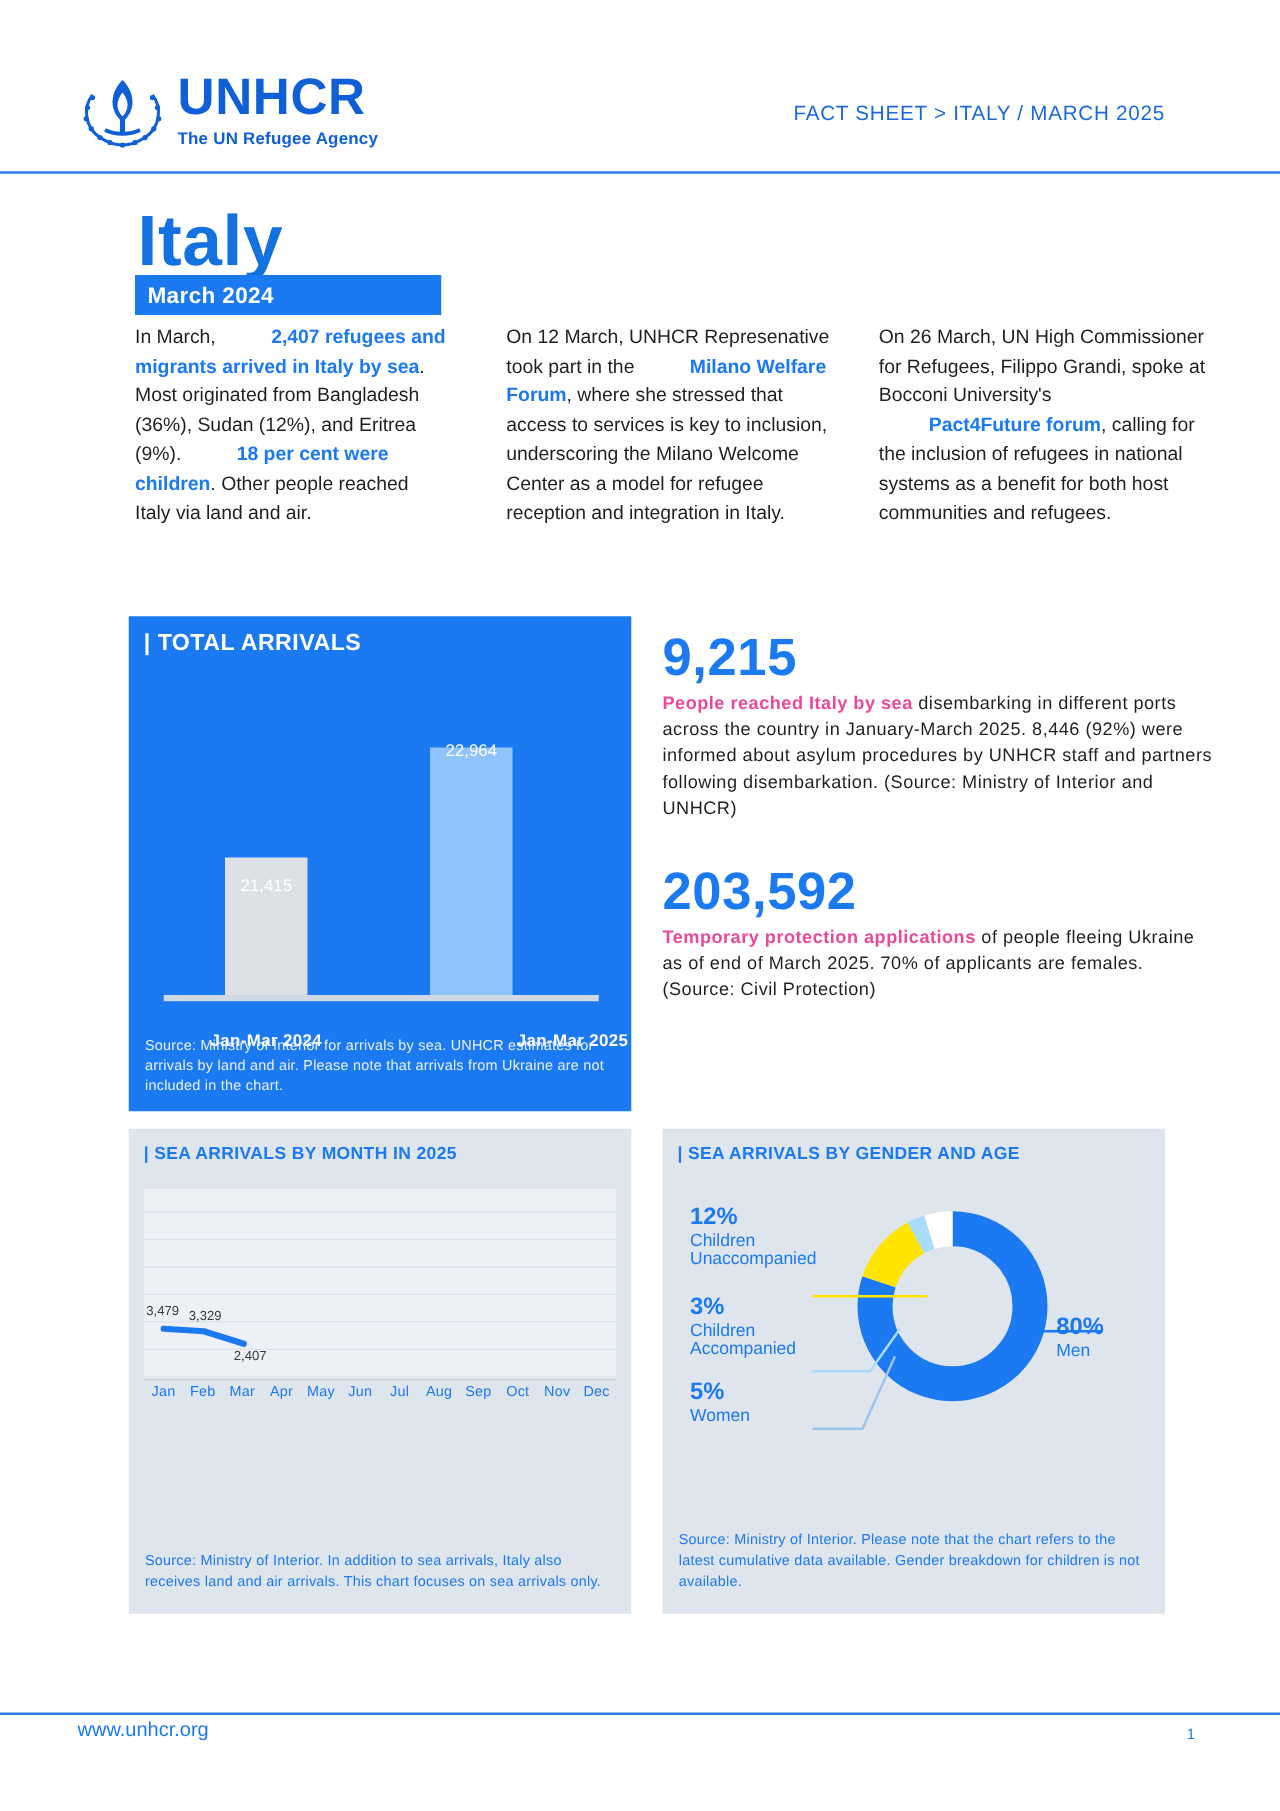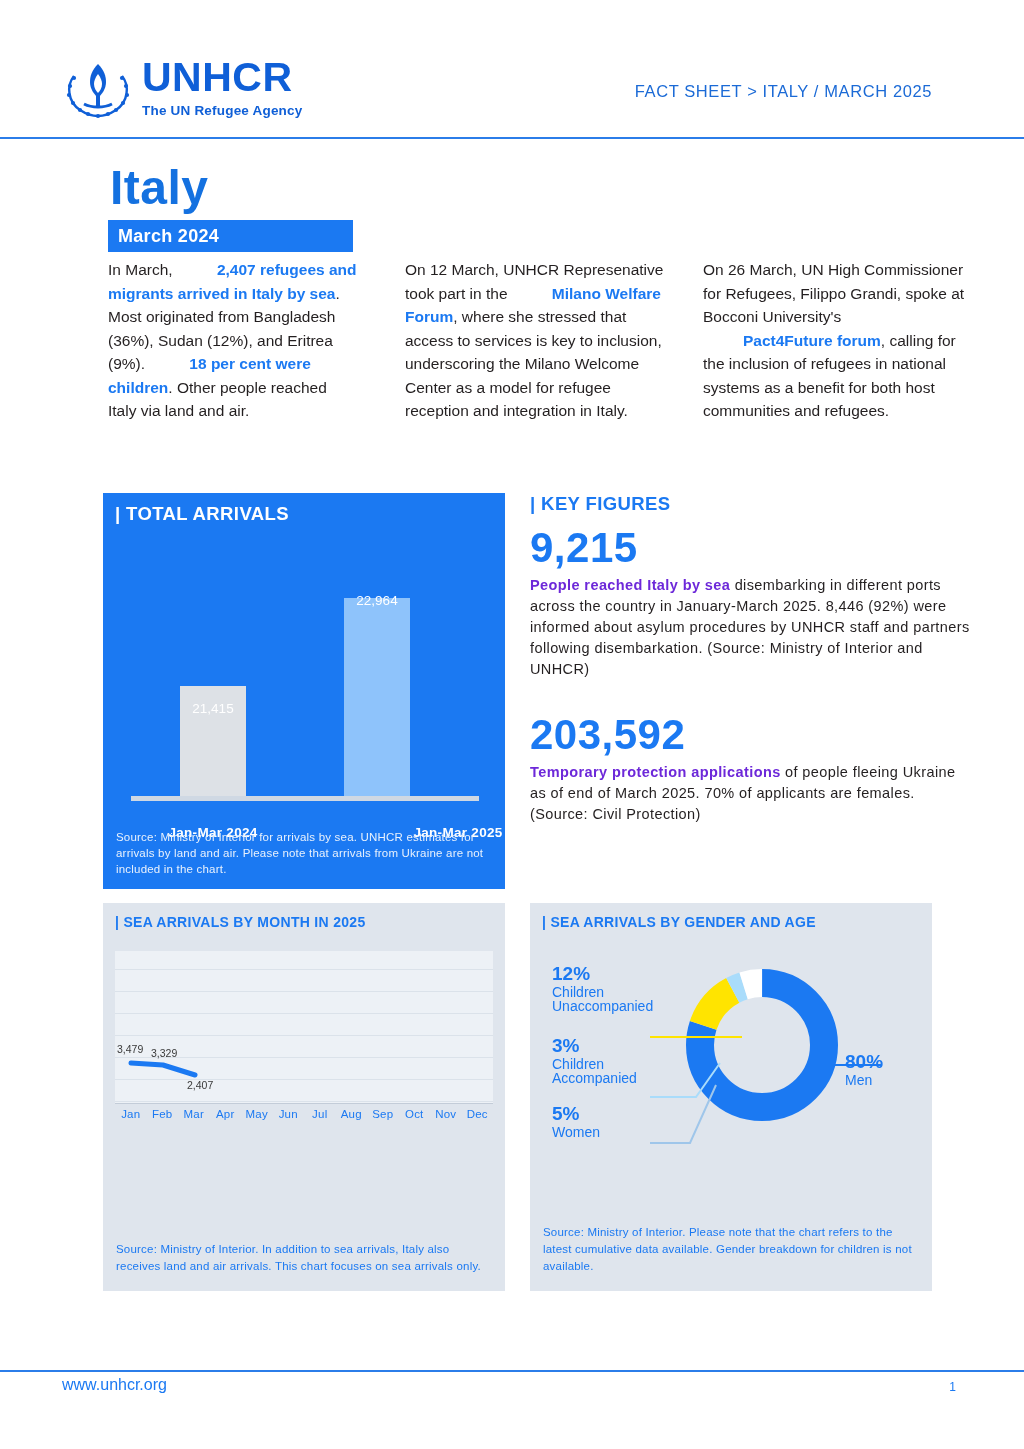--- a/index.html
+++ b/index.html
@@ -54,21 +54,21 @@
     position: absolute;
     left: 0; top: 137px;
     width: 1024px; height: 2px;
     background: #2b7de9;
   }
 
   
   .title {
     position: absolute;
     left: 110px; top: 160px;
-    font-size: 48px;
+    font-size: 57px;
     font-weight: bold;
     color: #1471e0;
     letter-spacing: 0.5px;
   }
   .date-badge {
     position: absolute;
     left: 108px; top: 220px;
     width: 245px; height: 32px;
     background: #1b79f2;
     color: #ffffff;
@@ -181,21 +181,21 @@
     margin-top: 8px;
     letter-spacing: 0.5px;
   }
   .kf-body {
     font-size: 14.5px;
     line-height: 21px;
     color: #231f20;
     letter-spacing: 0.4px;
     margin-top: 2px;
   }
-  .kf-lead { color: #6d28d9; font-weight: bold; }
+  .kf-lead { color: #ec4899; font-weight: bold; }
   .kf-big2 { margin-top: 30px; }
 
   
   .panel-grey {
     position: absolute;
     top: 903px;
     background: #dfe5ed;
     height: 388px;
   }
   .panel-left { left: 103px; width: 402px; }
@@ -357,21 +357,20 @@
     <div class="bar-base"></div>
     <div class="bar-val bar-val-a">21,415</div>
     <div class="bar-val bar-val-b">22,964</div>
     <div class="bar-lbl bar-lbl-a">Jan-Mar 2024</div>
     <div class="bar-lbl bar-lbl-b">Jan-Mar 2025</div>
   </div>
   <div class="panel-src-white">Source: Ministry of Interior for arrivals by sea. UNHCR estimates for arrivals by land and air. Please note that arrivals from Ukraine are not included in the chart.</div>
 </div>
 
 <div class="keyfig">
-  <div class="kf-head">| KEY FIGURES</div>
   <div class="kf-big">9,215</div>
   <div class="kf-body">
     <span class="kf-lead">People reached Italy by sea</span><span> disembarking in different ports across the country in January-March 2025. 8,446 (92%) were informed about asylum procedures by UNHCR staff and partners following disembarkation. (Source: Ministry of Interior and UNHCR)</span>
   </div>
   <div class="kf-big kf-big2">203,592</div>
   <div class="kf-body">
     <span class="kf-lead">Temporary protection applications</span><span> of people fleeing Ukraine as of end of March 2025. 70% of applicants are females. (Source: Civil Protection)</span>
   </div>
 </div>
 

